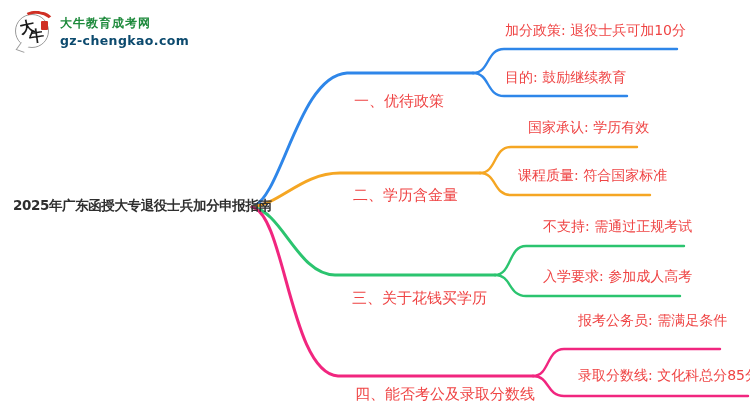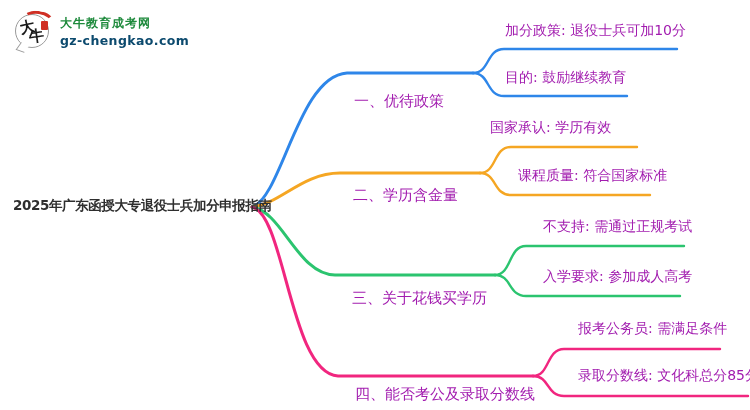--- a/index.html
+++ b/index.html
@@ -3,21 +3,21 @@
 <meta charset="utf-8">
 <style>
   html,body { margin:0; padding:0; }
   body {
     width:750px; height:410px; position:relative;
     background:#ffffff; overflow:hidden;
     font-family:"DejaVu Sans","Liberation Sans",sans-serif;
   }
   svg.links { position:absolute; left:0; top:0; width:750px; height:410px; }
 
-  .label { position:absolute; color:#a21caf; white-space:nowrap; line-height:1.4; }
+  .label { position:absolute; color:#ef4444; white-space:nowrap; line-height:1.4; }
   .root-title { font-size:13.5px; font-weight:bold; color:#2e2e2e; letter-spacing:-0.4px; }
   .branch-label { font-size:15px;margin-top:44px; }
   .sub-label { font-size:14px; }
 
   
   .logo { position:absolute; left:15px; top:12px; display:flex; align-items:center; gap:7px; }
   .logo-badge { position:relative; width:38px; height:38px; }
   .logo-circle {
     position:absolute; left:0; top:2px; width:34px; height:34px;
     border:1.5px solid #9a9a9a; border-radius:50%; background:#fff; box-sizing:border-box;
@@ -79,20 +79,20 @@
 <div class="label root-title" style="left:13px; top:196px;">2025年广东函授大专退役士兵加分申报指南</div>
 
 <div class="label branch-label" style="left:354px; top:47px;">一、优待政策</div>
 <div class="label branch-label" style="left:353px; top:141px;">二、学历含金量</div>
 <div class="label branch-label" style="left:352px; top:244px;">三、关于花钱买学历</div>
 <div class="label branch-label" style="left:355px; top:340px;">四、能否考公及录取分数线</div>
 
 <div class="label sub-label" style="left:505px; top:21px;">加分政策: 退役士兵可加10分</div>
 <div class="label sub-label" style="left:505px; top:68px;">目的: 鼓励继续教育</div>
 
-<div class="label sub-label" style="left:490px; top:118px;">国家承认: 学历有效</div>
+<div class="label sub-label" style="left:528px; top:118px;">国家承认: 学历有效</div>
 <div class="label sub-label" style="left:518px; top:166px;">课程质量: 符合国家标准</div>
 
 <div class="label sub-label" style="left:543px; top:217px;">不支持: 需通过正规考试</div>
 <div class="label sub-label" style="left:543px; top:267px;">入学要求: 参加成人高考</div>
 
-<div class="label sub-label" style="left:578px; top:319px;">报考公务员: 需满足条件</div>
+<div class="label sub-label" style="left:578px; top:311px;">报考公务员: 需满足条件</div>
 <div class="label sub-label" style="left:578px; top:366px;">录取分数线: 文化科总分85分</div>
 
 </body></html>

